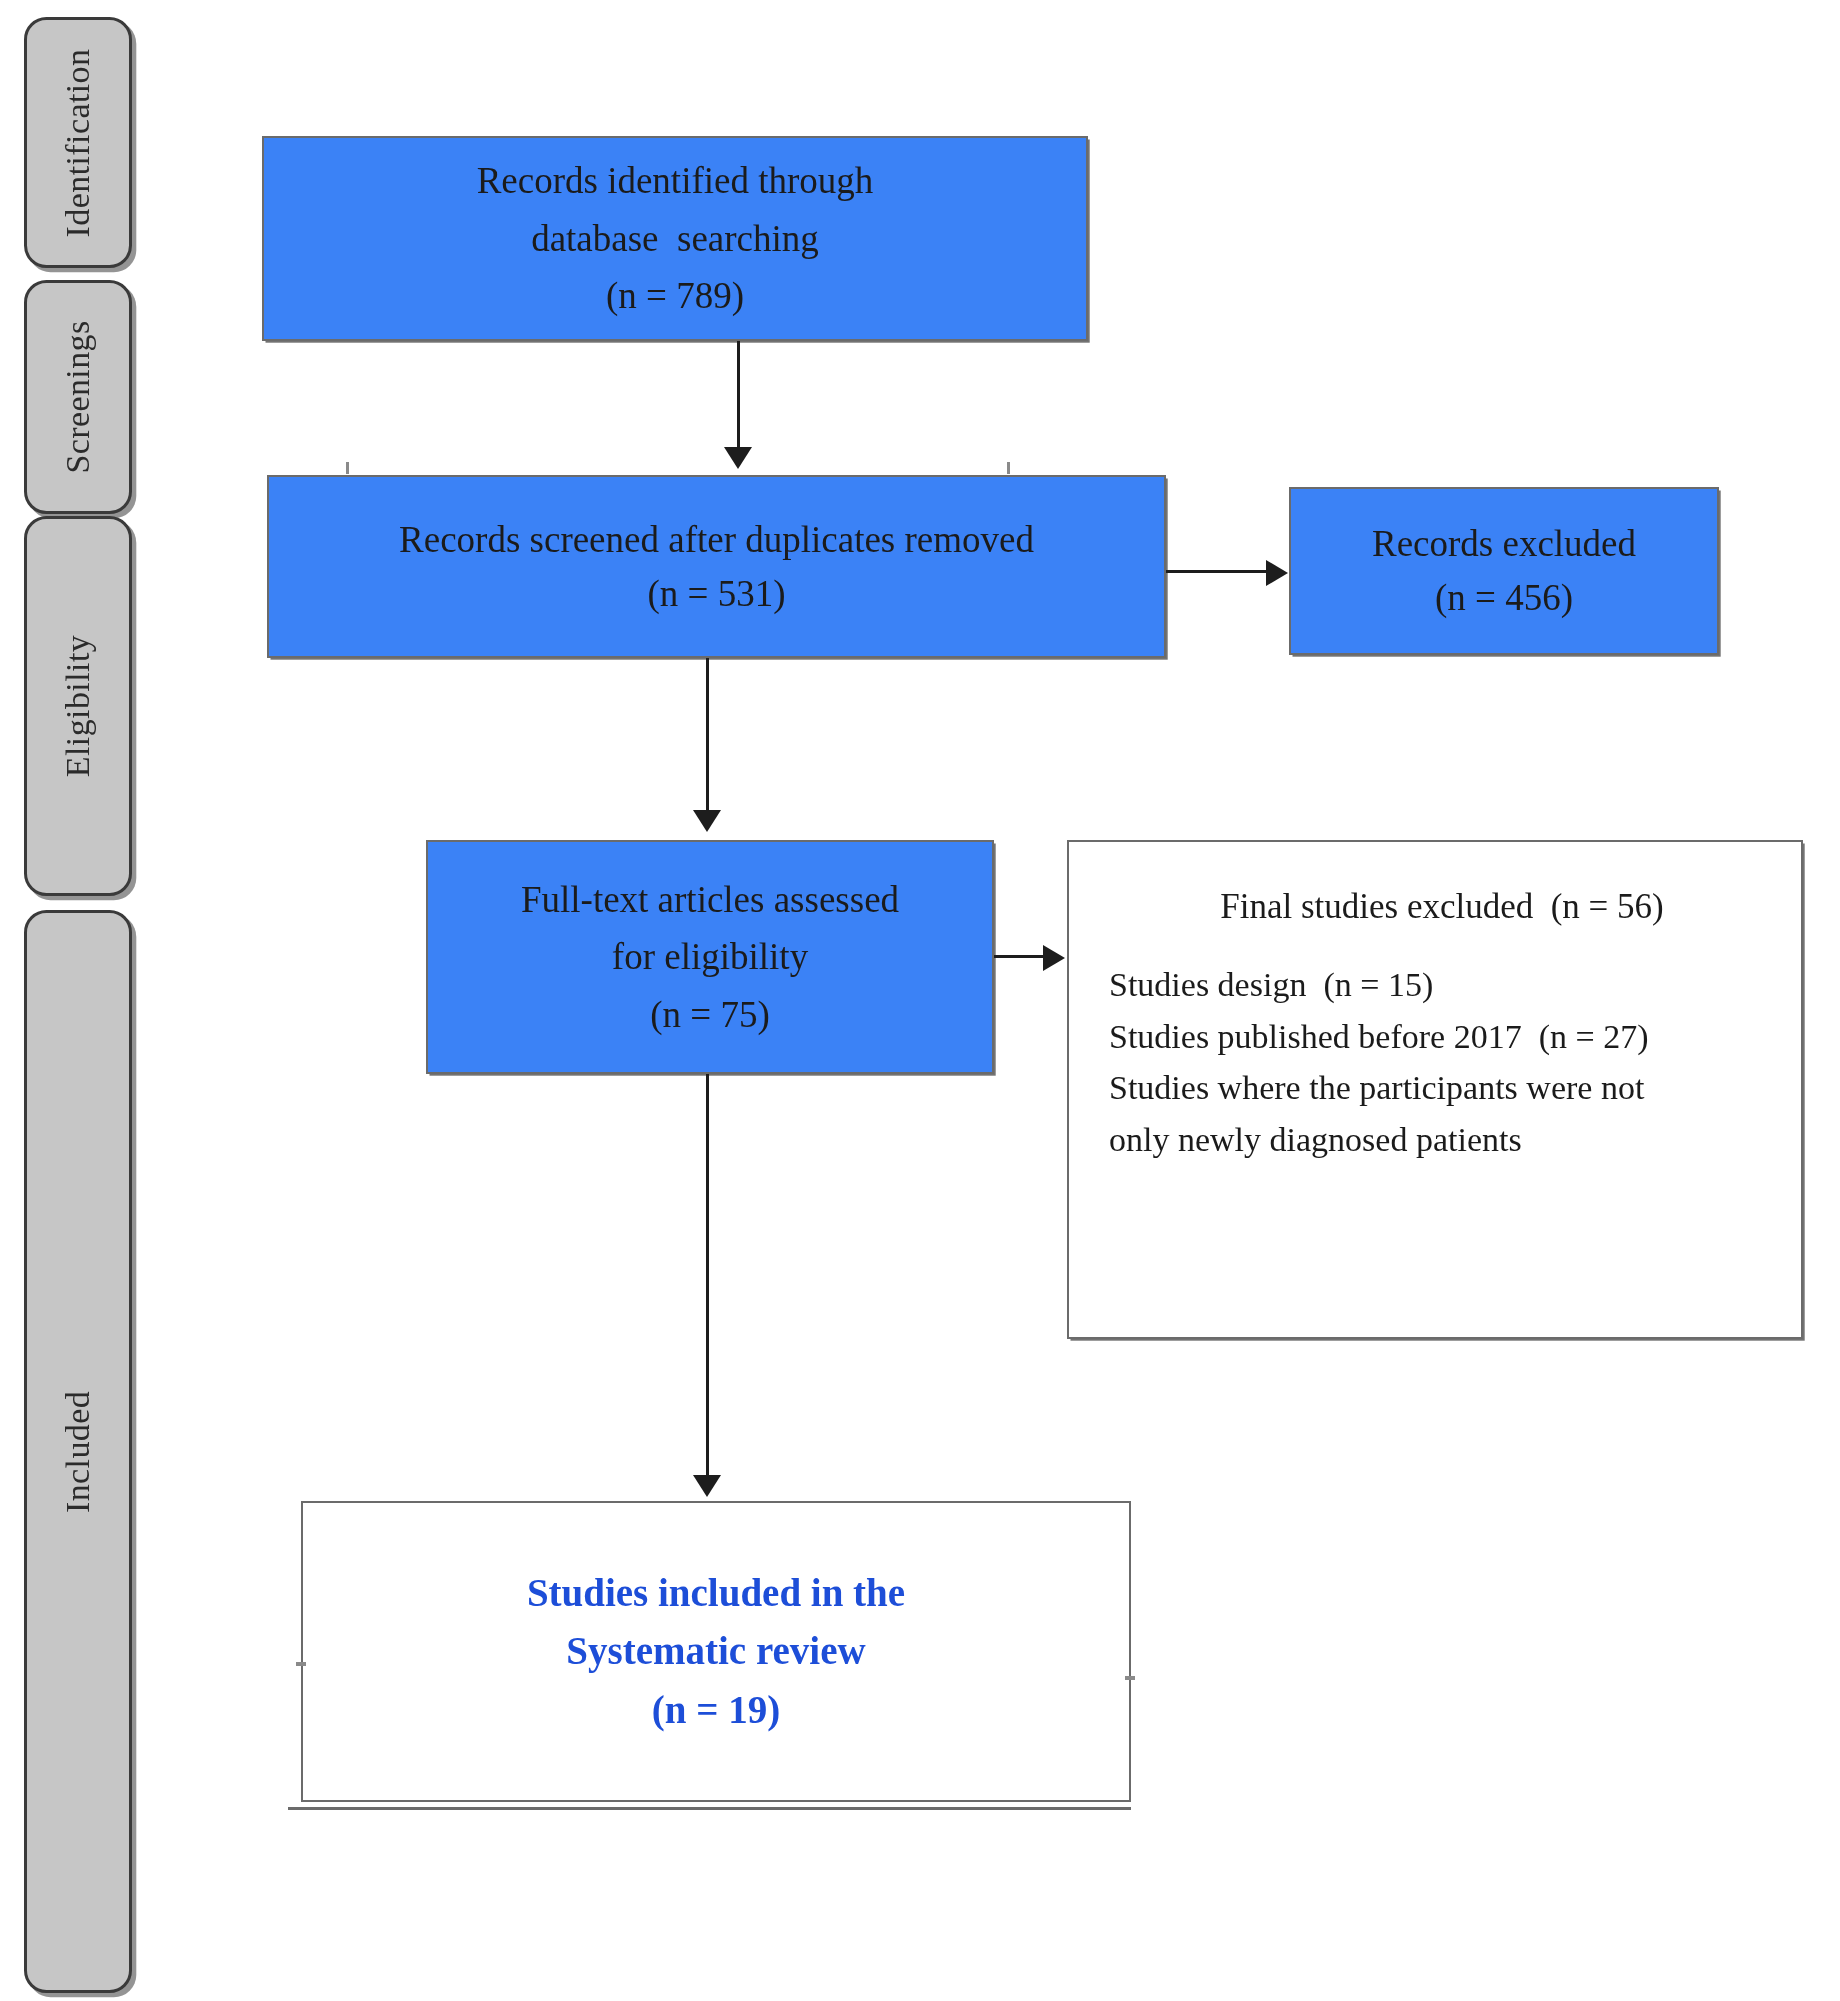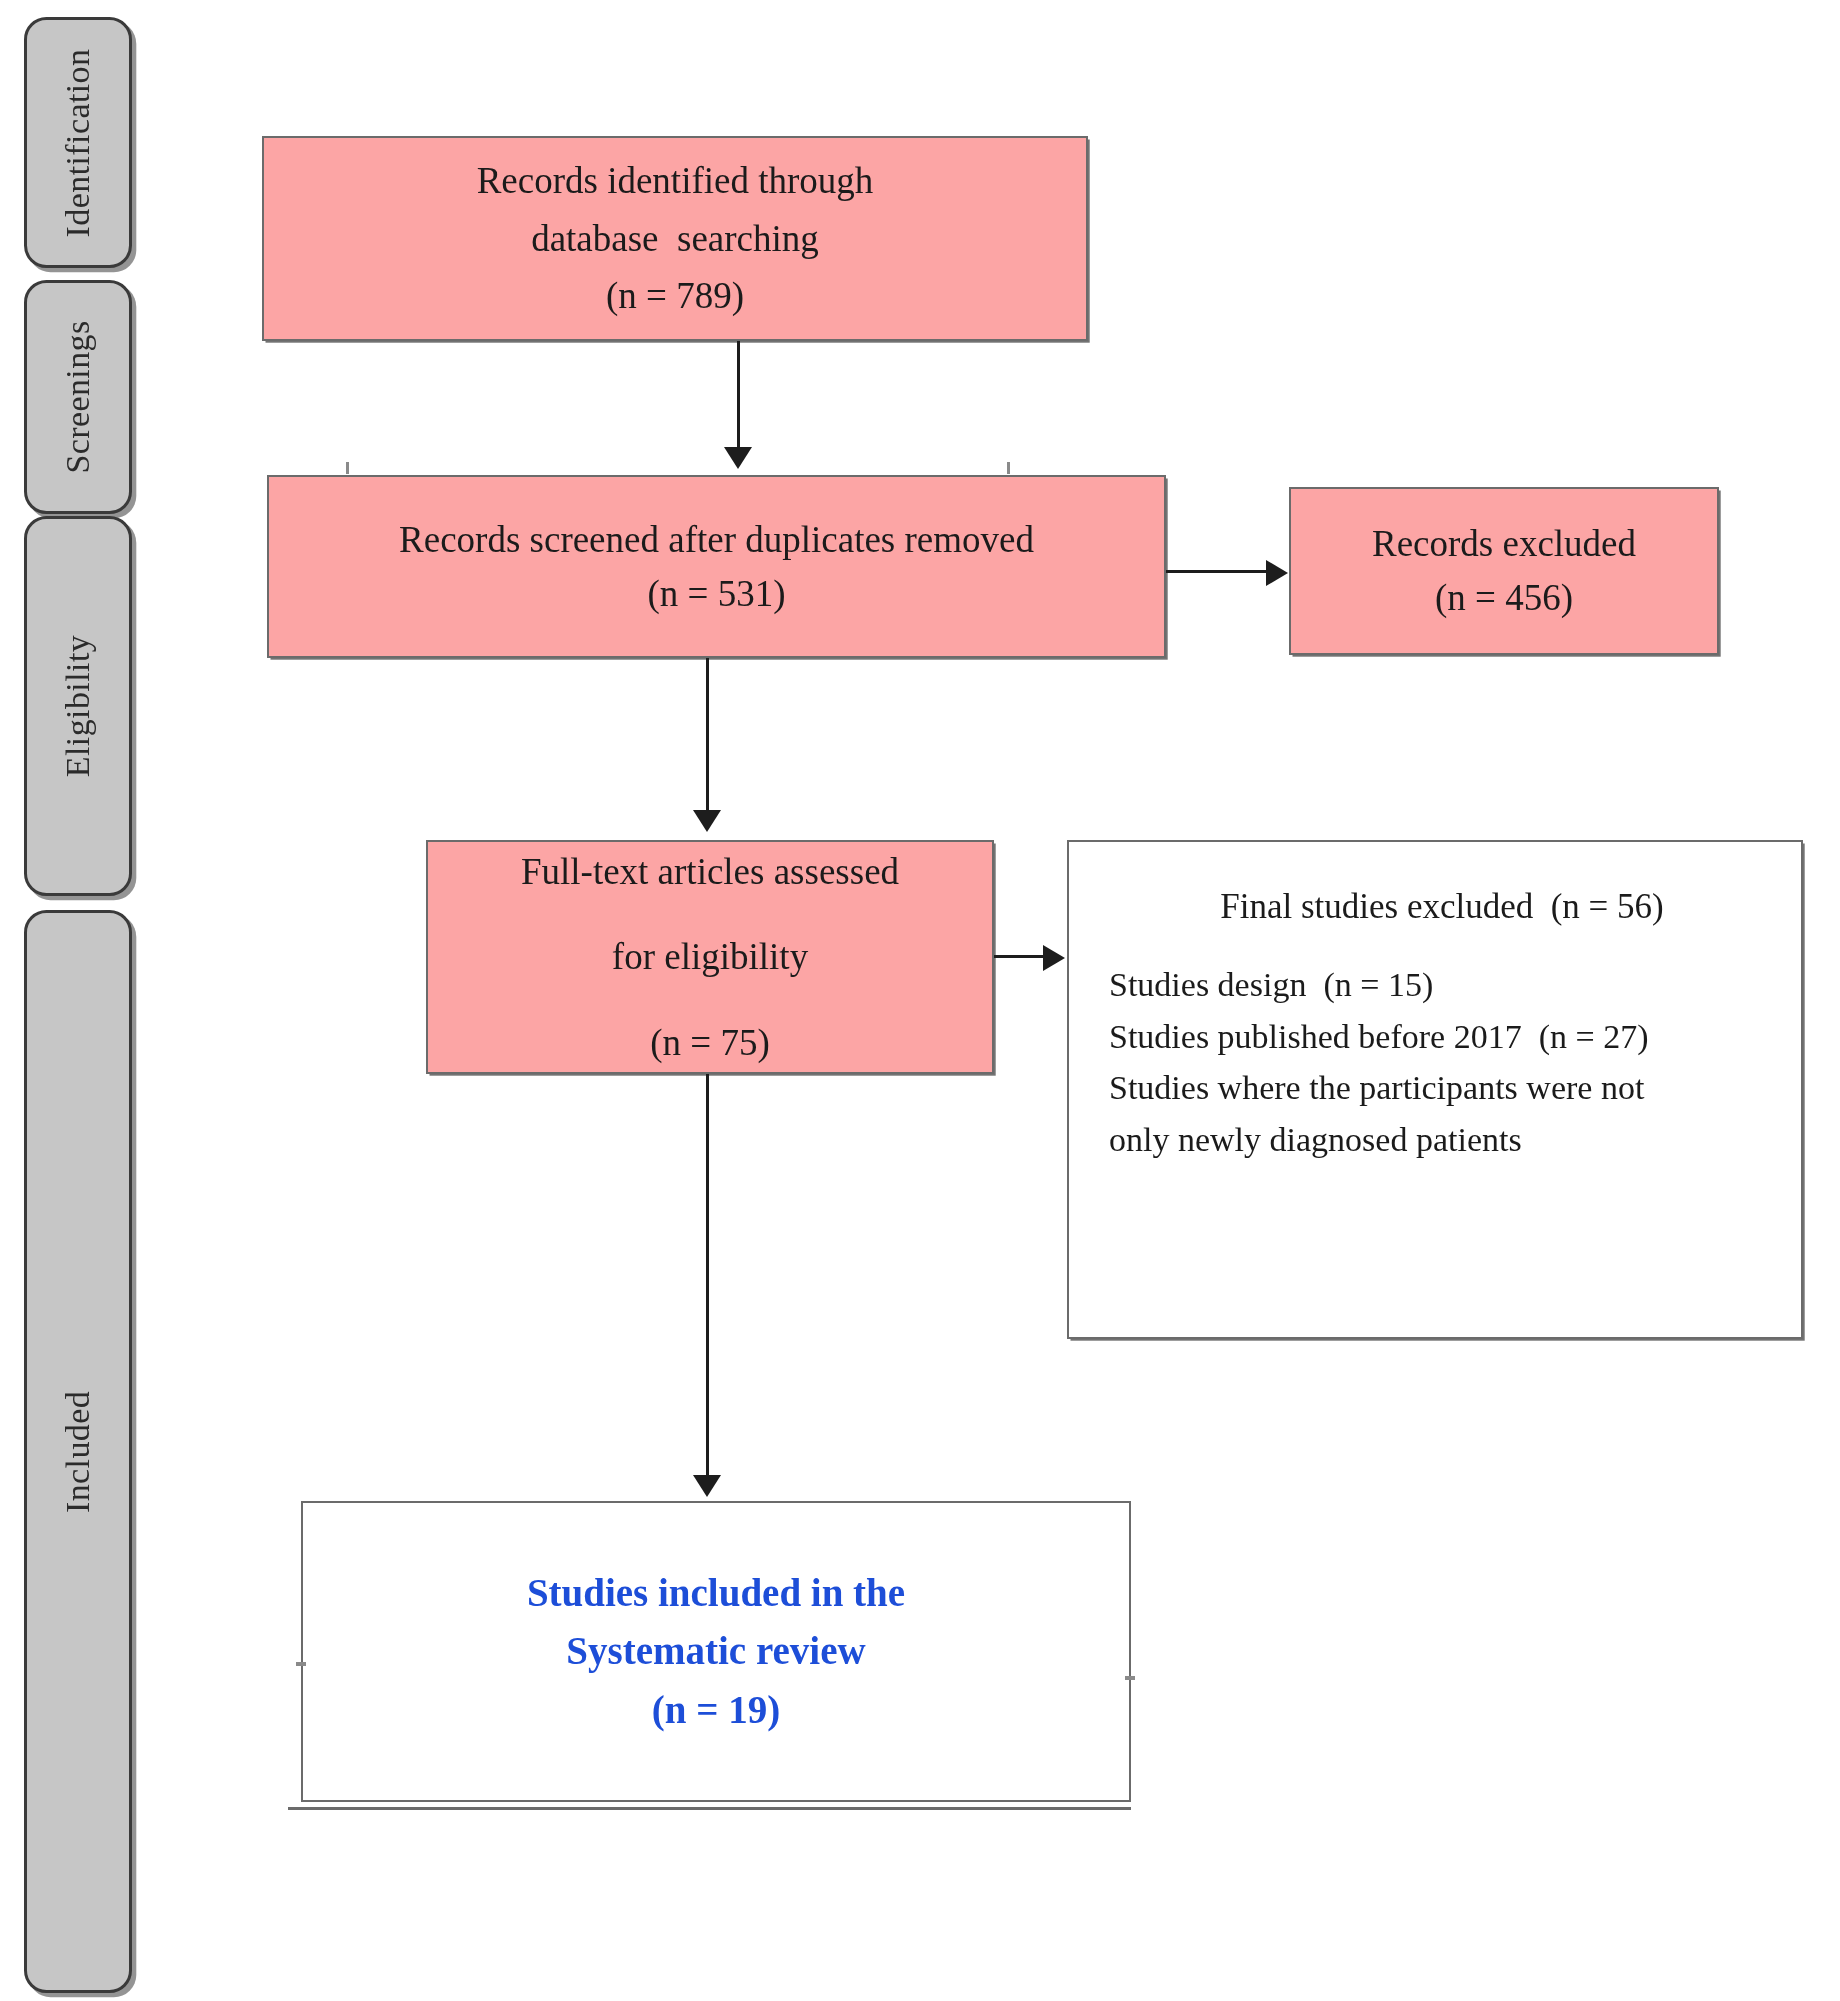--- a/index.html
+++ b/index.html
@@ -35,21 +35,21 @@
     white-space: nowrap;
     font-family: "Liberation Serif", "DejaVu Serif", serif;
     font-size: 34px;
     letter-spacing: 0.4px;
     color: #2b2b2b;
   }
 
   
   .flowbox {
     position: absolute;
-    background: #fca5a5;
+    background: #3b82f6;
     border: 2.6px solid #6b6b6b;
     box-sizing: border-box;
     display: flex;
     flex-direction: column;
     align-items: center;
     justify-content: center;
     box-shadow: 2.6px 2.6px 0 -0.9px rgba(90,90,90,0.85);
   }
   .flowbox .line {
     font-size: 37px;
@@ -183,21 +183,21 @@
   <div class="arrow-right" style="left:1266px; top:560px;"></div>
 
   <div class="flowbox compact" style="left:1289px; top:487px; width:430px; height:168px;">
     <div class="line">Records excluded</div>
     <div class="line">(n = 456)</div>
   </div>
 
   <div class="vline" style="left:706px; top:658px; height:155px;"></div>
   <div class="arrow-down" style="left:693px; top:810px;"></div>
 
-  <div class="flowbox" style="left:426px; top:840px; width:568px; height:234px;gap:28px;">
+  <div class="flowbox" style="left:426px; top:840px; width:568px; height:234px;">
     <div class="line">Full-text articles assessed</div>
     <div class="line">for eligibility</div>
     <div class="line">(n = 75)</div>
   </div>
 
   <div class="hline" style="left:994px; top:955px; width:53px;"></div>
   <div class="arrow-right" style="left:1043px; top:945px;"></div>
 
   <div class="listbox" style="left:1067px; top:840px; width:736px; height:499px;">
     <div class="heading">Final studies excluded  (n = 56)</div>

